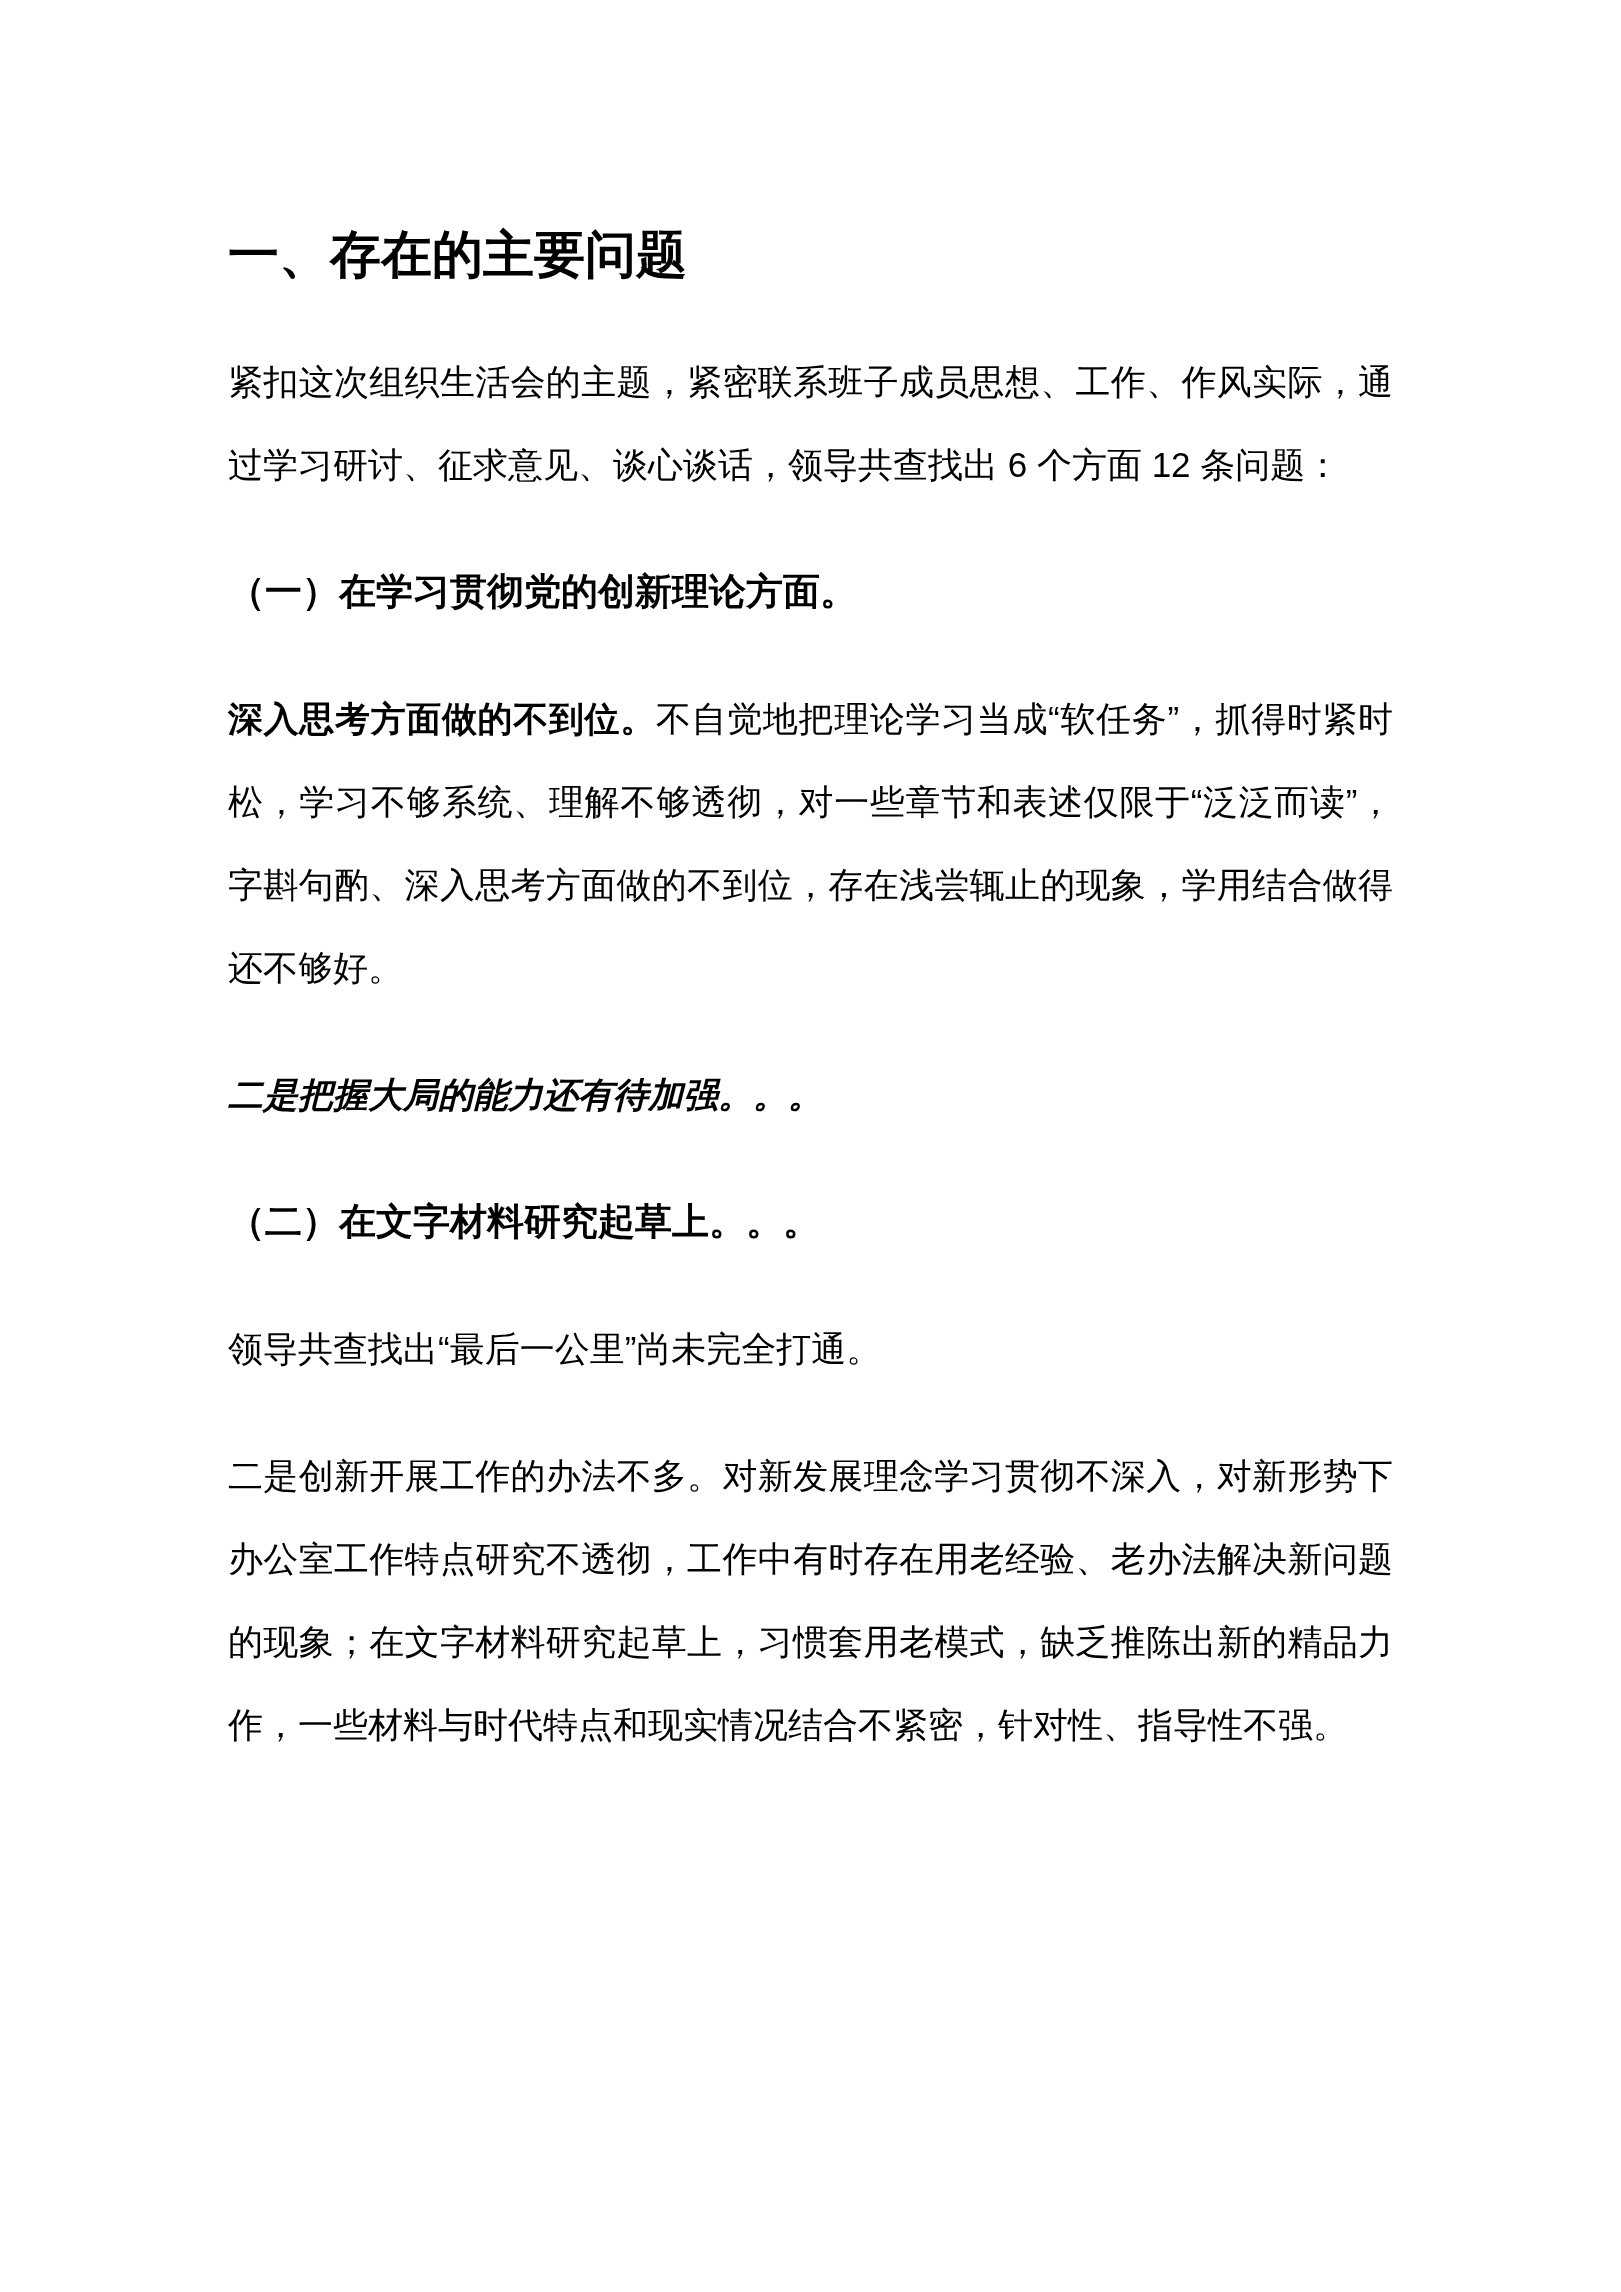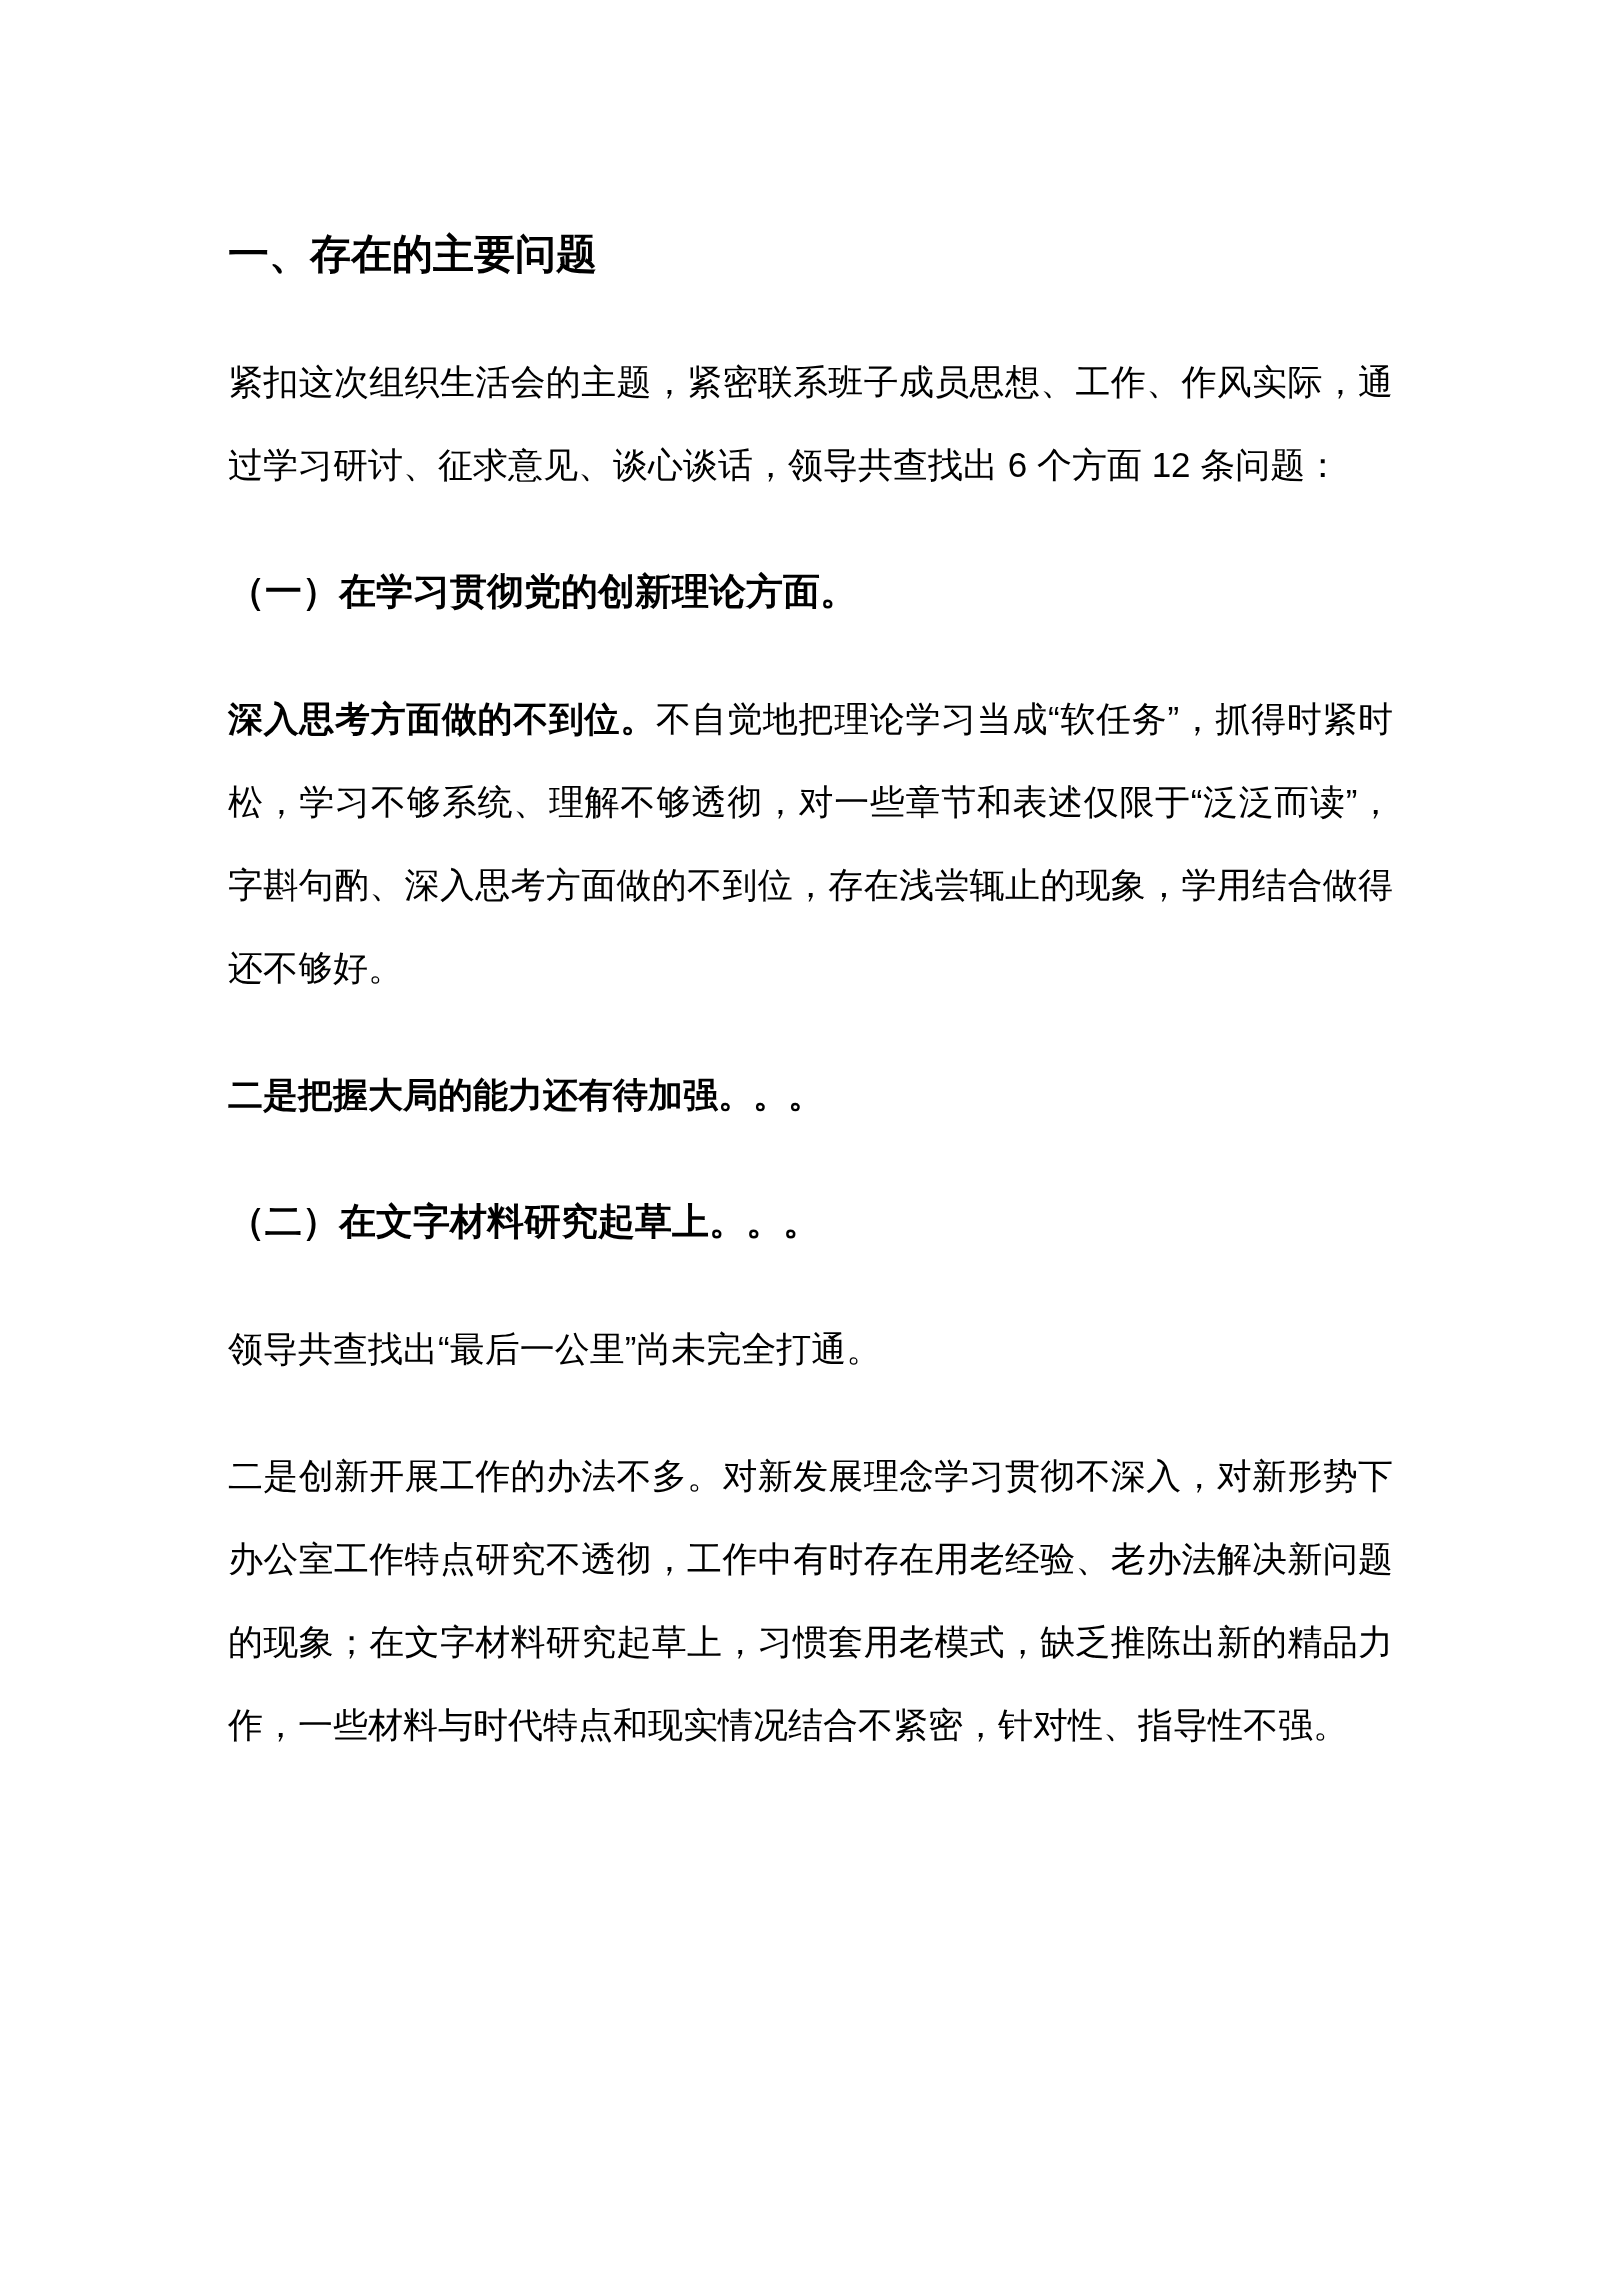--- a/index.html
+++ b/index.html
@@ -14,21 +14,21 @@
     margin: 0 auto;
     background: #ffffff;
     box-sizing: border-box;
     padding: 213px 228px 0 228px;
     font-family: "Liberation Sans", "DejaVu Sans", sans-serif;
     color: #000000;
     overflow: hidden;
   }
   .doc-title {
     margin: 0;
-    font-size: 41px;
+    font-size: 51px;
     font-weight: 700;
     line-height: 83px;
     text-align: left;
   }
   .block {
     margin: 44px 0 0 0;
     font-size: 35px;
     font-weight: 400;
     line-height: 83px;
     text-align: justify;
@@ -39,20 +39,21 @@
     font-size: 37px;
     font-weight: 700;
     line-height: 83px;
     text-align: left;
   }
   .bold-lead {
     font-weight: 700;
   }
   .bold-para {
     font-weight: 700;
+    font-style: italic;
   }
 </style>
 </head>
 <body>
 
 <div class="page">
 
   <h1 class="doc-title">一、存在的主要问题</h1>
 
   <p class="block">紧扣这次组织生活会的主题，紧密联系班子成员思想、工作、作风实际，通过学习研讨、征求意见、谈心谈话，领导共查找出 6 个方面 12 条问题：</p>

